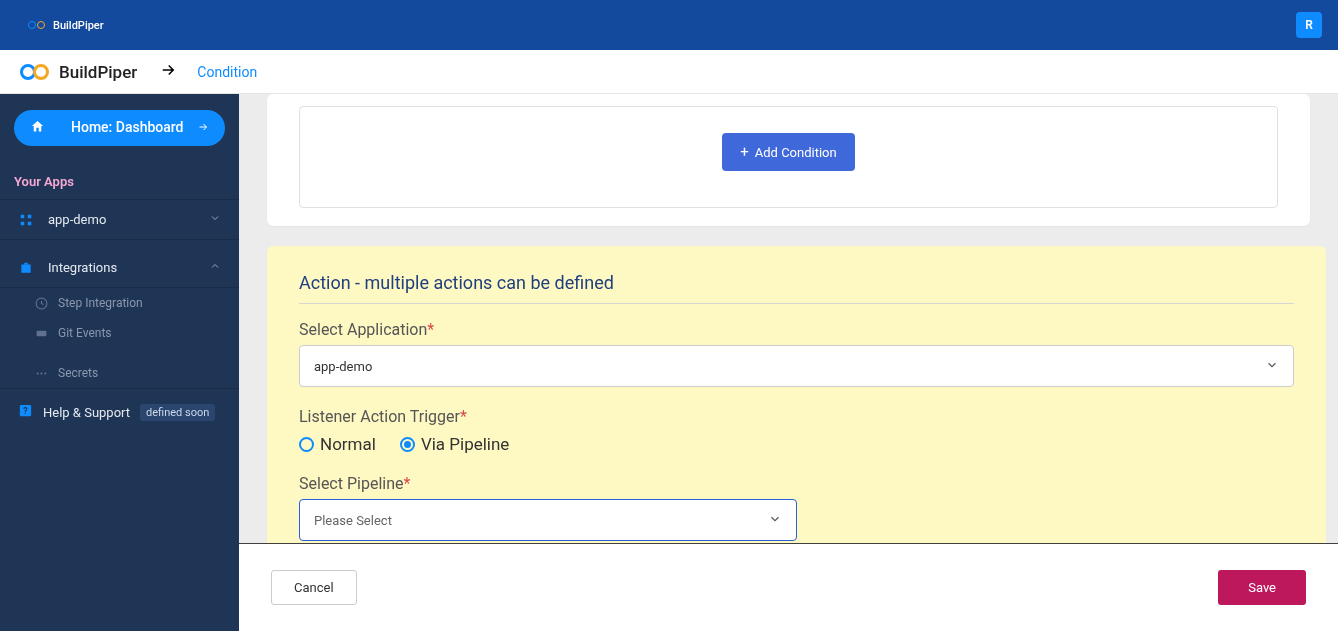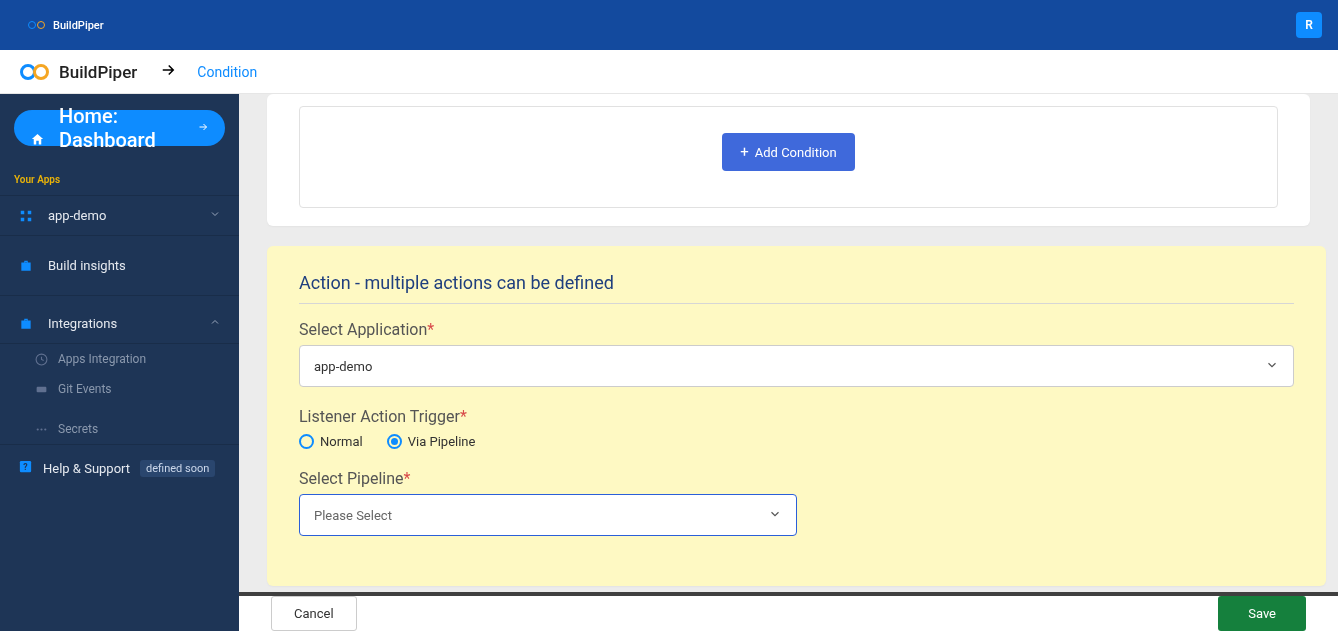--- a/index.html
+++ b/index.html
@@ -16,24 +16,24 @@
     .breadcrumb-logo { display: flex; align-items: center; gap: 4px; margin-right: 10px; }
     .breadcrumb-logo .r1 { width: 16px; height: 16px; border: 3px solid #0e8cff; border-radius: 50%; display: inline-block; }
     .breadcrumb-logo .r2 { width: 16px; height: 16px; border: 3px solid #f5a623; border-radius: 50%; display: inline-block; margin-left: -7px; }
     .brand-big { font-size: 17px; color: #222; font-weight: 500; margin-left: 6px; }
     .arrow-right { margin-left: 12px; margin-right: 20px; font-size: 18px; color: #222; }
     .breadcrumb-link { color: #0e8cff; font-size: 14px; }
 
     .layout { display: flex; height: calc(631px - 94px); }
     .sidebar { width: 239px; background: #1e3556; color: #fff; overflow-y: auto; position: relative; }
     .home-pill { background: #0e8cff; border-radius: 20px; margin: 16px 14px 20px 14px; height: 36px; display: flex; align-items: center; padding: 0 16px; justify-content: space-between; cursor: pointer; }
-    .home-pill .left { display: flex; align-items: flex-end; gap: 14px; font-size: 20px; font-weight: 500; }
+    .home-pill .left { display: flex; align-items: flex-start; gap: 26px; font-size: 14px; font-weight: 500; }
     .home-pill .chev { font-size: 14px; }
 
-    .section-label { font-size: 10px; font-weight: 600; padding: 8px 14px 10px 14px; color: #eab308; }
+    .section-label { font-size: 13px; font-weight: 600; padding: 8px 14px 10px 14px; color: #f9a8d4; }
     .nav-item { display: flex; align-items: center; padding: 14px 18px; font-size: 13px; color: #e5e9ef; cursor: pointer; justify-content: space-between; border-bottom: 1px solid rgba(0,0,0,0.15); }
     .nav-item.first-app { border-top: 1px solid rgba(0,0,0,0.15); padding-top: 12px; padding-bottom: 12px; }
     .nav-item .ni-left { display: flex; align-items: center; gap: 14px; }
     .nav-item .icon { width: 16px; display: inline-flex; align-items: center; justify-content: center; color: #607090; }
     .nav-item.bright .icon { color: #0e8cff; }
     .nav-item .chev-v { font-size: 12px; color: #9aa7bd; }
     .nav-sub { padding: 8px 18px 8px 34px; font-size: 12px; color: #8a98ad; display: flex; align-items: center; gap: 10px; cursor: pointer; }
     .nav-sub .sicon { width: 14px; display: inline-flex; align-items: center; justify-content: center; }
 
     .help-row { display: flex; align-items: center; padding: 14px 18px; font-size: 13px; color: #e5e9ef; gap: 10px; border-top: 1px solid rgba(0,0,0,0.15); }
@@ -50,28 +50,28 @@
     .divider { border: none; border-top: 1px solid #d6d6d6; margin-bottom: 16px; }
 
     .field-label { font-size: 16px; color: #555; margin-bottom: 6px; display: block; }
     .req { color: #d84a4a; }
     .select-wrap { position: relative; margin-bottom: 20px; }
     .select-input { width: 100%; border: 1px solid #ccc; border-radius: 4px; height: 42px; padding: 0 14px; font-size: 13px; color: #333; background: #fff; display: flex; align-items: center; justify-content: space-between; cursor: pointer; }
     .select-input.active { border: 1px solid #2a5fd9; }
     .select-input .chev { color: #666; font-size: 12px; }
     .select-half { width: 498px; }
 
-    .radio-row { display: flex; align-items: center; gap: 24px; margin-top: 8px; margin-bottom: 20px; font-size: 13px; color: #333; }
+    .radio-row { display: flex; align-items: center; gap: 24px; margin-top: 8px; margin-bottom: 20px; font-size: 17px; color: #333; }
     .radio-opt { display: flex; align-items: center; gap: 6px; cursor: pointer; }
     .radio-circle { width: 15px; height: 15px; border: 2px solid #0e8cff; border-radius: 50%; display: flex; align-items: center; justify-content: center; }
     .radio-circle.filled::after { content: ''; width: 7px; height: 7px; background: #0e8cff; border-radius: 50%; }
 
-    .footer-bar { position: absolute; bottom: 0; left: 239px; right: 0; background: #fff; border-top: 4px solid #404040; padding: 0 32px; display: flex; justify-content: space-between; align-items: center; }
+    .footer-bar { position: absolute; bottom: 0; left: 239px; right: 0; background: #fff; border-top: 1px solid #404040; padding: 26px 32px; display: flex; justify-content: space-between; align-items: center; }
     .btn-cancel { border: 1px solid #ccc; background: #fff; color: #333; padding: 9px 22px; font-size: 13px; border-radius: 3px; cursor: pointer; }
-    .btn-save { background: #15803d; color: #fff; border: none; padding: 10px 30px; font-size: 13px; border-radius: 3px; cursor: pointer; }
+    .btn-save { background: #be185d; color: #fff; border: none; padding: 10px 30px; font-size: 13px; border-radius: 3px; cursor: pointer; }
   </style>
 </head>
 <body>
 
 <div class="top-bar">
   <div class="top-bar-logo">
     <span class="ring1"></span>
     <span class="ring2"></span>
     <span class="brand-text">BuildPiper</span>
   </div>
@@ -126,30 +126,20 @@
         <span>app-demo</span>
       </div>
       <span class="chev-v">
         <svg width="12" height="12" viewBox="0 0 24 24" fill="none" stroke="#9aa7bd" stroke-width="2">
             <path d="M6 9l6 6 6-6"></path>
           </svg>
       </span>
     </div>
 
 
-    <div class="nav-item bright" style="padding-top:22px;padding-bottom:22px;">
-      <div class="ni-left">
-        <span class="icon">
-          <svg width="14" height="14" viewBox="0 0 24 24" fill="#0e8cff">
-              <path d="M9 3h6v3h5v14H4V6h5V3zm2 2v1h2V5h-2z"></path>
-            </svg>
-        </span>
-        <span>Build insights</span>
-      </div>
-    </div>
 
     <div class="nav-item bright" style="padding-top:20px;padding-bottom:12px;">
       <div class="ni-left">
         <span class="icon">
           <svg width="14" height="14" viewBox="0 0 24 24" fill="#0e8cff">
               <path d="M9 3h6v3h5v14H4V6h5V3zm2 2v1h2V5h-2z"></path>
             </svg>
         </span>
         <span>Integrations</span>
       </div>
@@ -160,21 +150,21 @@
       </span>
     </div>
 
     <div class="nav-sub">
       <span class="sicon">
         <svg width="13" height="13" viewBox="0 0 24 24" fill="#607090">
             <circle cx="12" cy="12" r="10" fill="none" stroke="#607090" stroke-width="2"></circle>
             <path d="M12 7v5l4 2" stroke="#607090" stroke-width="2" fill="none"></path>
           </svg>
       </span>
-      <span>Apps Integration</span>
+      <span>Step Integration</span>
     </div>
 
     <div class="nav-sub" style="padding-bottom:18px;">
       <span class="sicon">
         <svg width="13" height="13" viewBox="0 0 24 24" fill="#607090">
             <rect x="3" y="7" width="18" height="10" rx="2"></rect>
           </svg>
       </span>
       <span>Git Events</span>
     </div>

